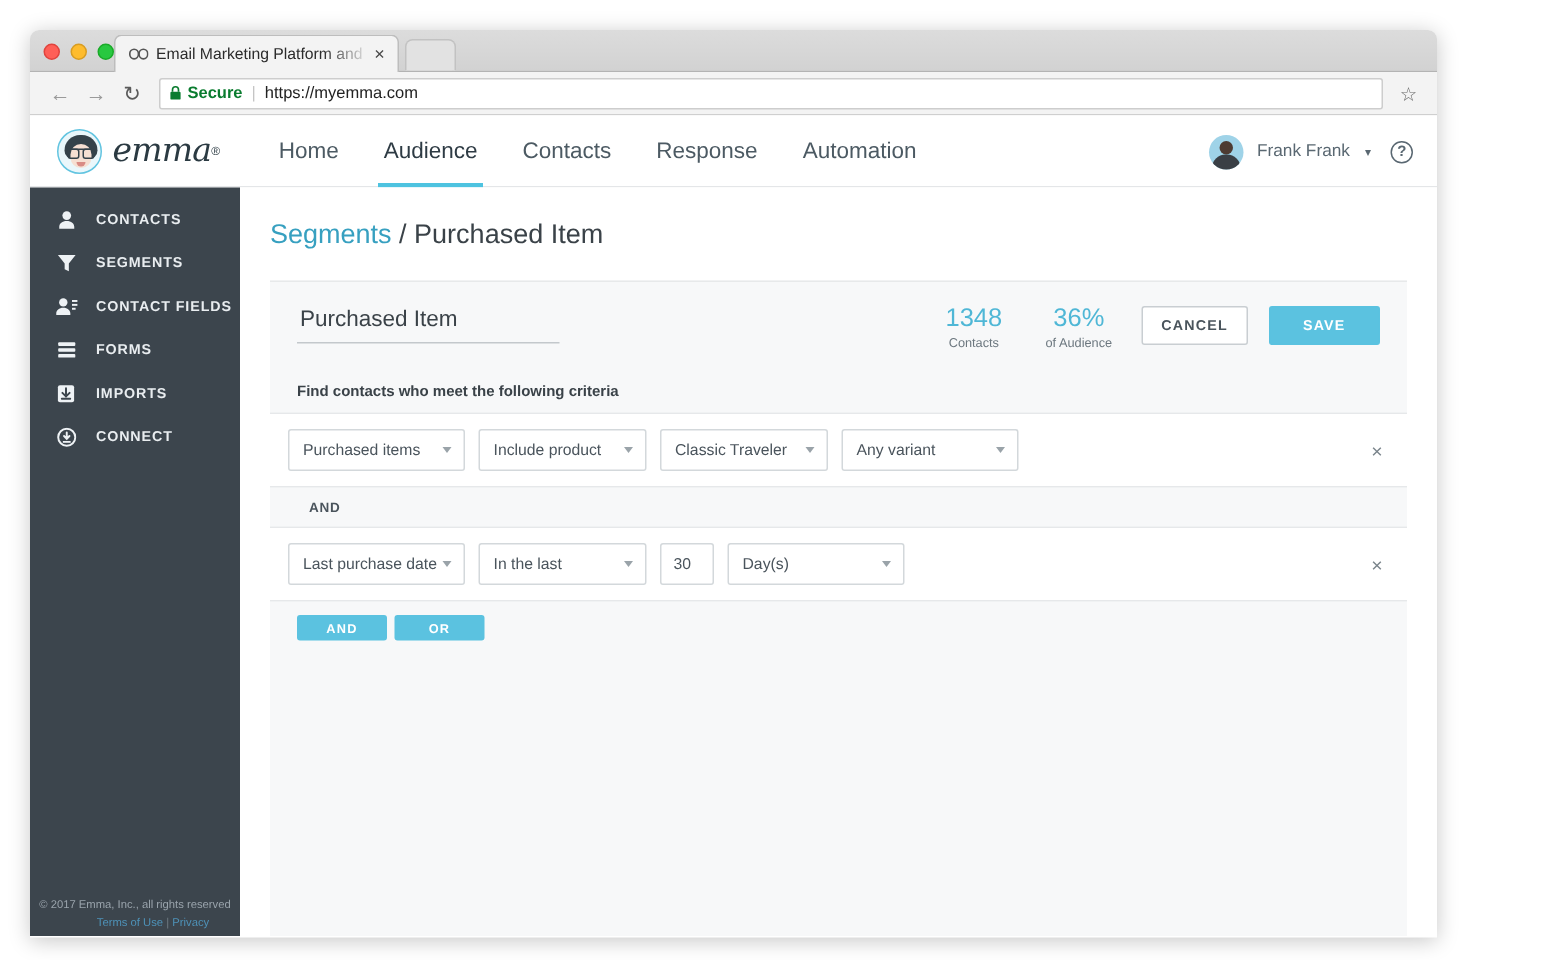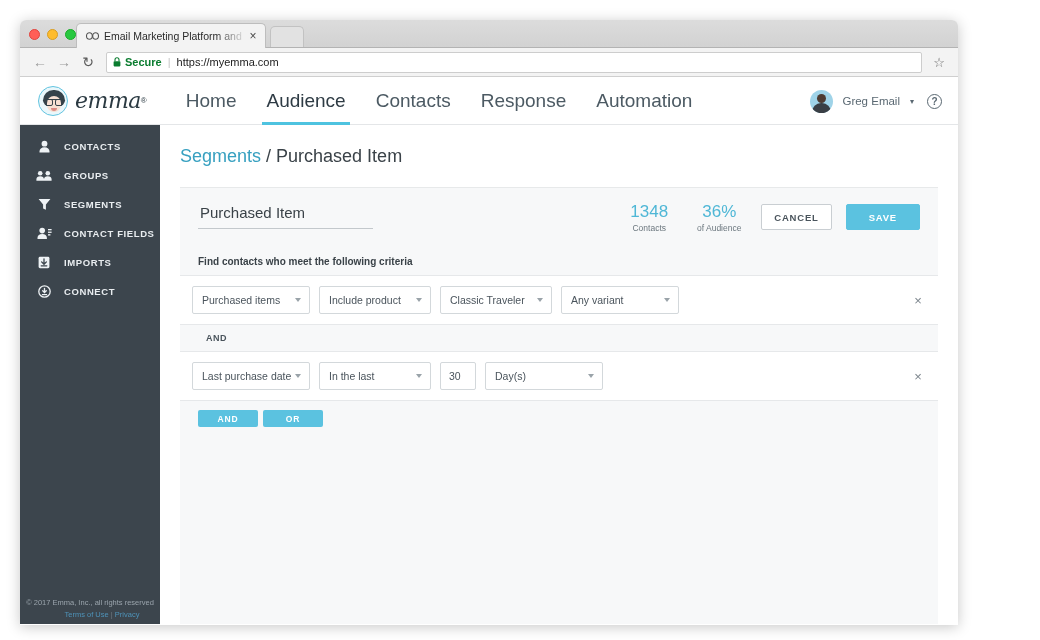--- a/index.html
+++ b/index.html
@@ -158,21 +158,21 @@
     color: #2b3a42; letter-spacing: -0.5px;
   }
   .logo-tm { font-size: 8px; vertical-align: top; color: #2b3a42; }
 
   #app-nav .nav-links { display: flex; align-items: center; height: 48px; }
   .nav-link {
     position: relative;
     height: 48px;
     display: flex; align-items: center;
     padding: 0 15px;
-    font-size: 19px; color: #4c5a63;
+    font-size: 15px; color: #4c5a63;
   }
   .nav-link.active { color: #2e3b44; }
   .nav-link.active:after {
     content: ""; position: absolute;
     left: 11px; right: 11px; bottom: 0;
     height: 3px; background: #4ec3e0;
   }
   #user-area {
     position: absolute; right: 16px; top: 0;
     height: 48px; display: flex; align-items: center; gap: 9px;
@@ -433,51 +433,40 @@
         <div class="nav-link">Contacts</div>
         <div class="nav-link">Response</div>
         <div class="nav-link">Automation</div>
       </div>
 
       <div id="user-area">
         <div id="avatar">
           <div class="av-head"></div>
           <div class="av-body"></div>
         </div>
-        <span id="user-name">Greg Email</span>
+        <span id="user-name">Frank Frank</span>
         <span class="caret-small">▾</span>
         <span id="help-icon">?</span>
       </div>
     </div>
 
     <div id="app-body">
 
       <div id="sidebar">
 
         <div class="side-item">
           <span class="s-icon">
             <svg width="13" height="13" viewBox="0 0 13 13" fill="#eef2f5">
               <circle cx="6.5" cy="3.7" r="2.9"></circle>
               <path d="M6.5 7.3c-3 0-5 1.8-5 3.9v1.3h10v-1.3c0-2.1-2-3.9-5-3.9z"></path>
             </svg>
           </span>
           <span class="s-label">CONTACTS</span>
         </div>
 
-        <div class="side-item">
-          <span class="s-icon">
-            <svg width="16" height="12" viewBox="0 0 16 12" fill="#eef2f5">
-              <circle cx="4.2" cy="3.3" r="2.3"></circle>
-                <circle cx="11.8" cy="3.3" r="2.3"></circle>
-              <path d="M4.2 6.3C1.9 6.3.4 7.6.4 9.2v1.6h7.6V9.2c0-1.6-1.5-2.9-3.8-2.9z"></path>
-              <path d="M11.8 6.3c-2.3 0-3.8 1.3-3.8 2.9v1.6h7.6V9.2c0-1.6-1.5-2.9-3.8-2.9z"></path>
-            </svg>
-          </span>
-          <span class="s-label">GROUPS</span>
-        </div>
 
         <div class="side-item">
           <span class="s-icon">
             <svg width="13" height="13" viewBox="0 0 13 13" fill="#eef2f5">
               <path d="M0.6 1h11.8L7.9 6.6v5.2L5.1 10.5V6.6z"></path>
             </svg>
           </span>
           <span class="s-label">SEGMENTS</span>
         </div>
 
@@ -487,20 +476,30 @@
               <circle cx="5.2" cy="3.6" r="2.8"></circle>
               <path d="M5.2 7.1c-2.8 0-4.7 1.7-4.7 3.7v1.2h9.4v-1.2c0-2-1.9-3.7-4.7-3.7z"></path>
               <rect x="11" y="2" width="3.6" height="1.3"></rect>
               <rect x="11" y="4.6" width="3.6" height="1.3"></rect>
               <rect x="11" y="7.2" width="2.4" height="1.3"></rect>
             </svg>
           </span>
           <span class="s-label">CONTACT FIELDS</span>
         </div>
 
+        <div class="side-item">
+          <span class="s-icon">
+            <svg width="13" height="13" viewBox="0 0 13 13" fill="#eef2f5">
+              <rect x="0.8" y="1.2" width="11.4" height="2.4" rx="0.6"></rect>
+              <rect x="0.8" y="5.1" width="11.4" height="2.4" rx="0.6"></rect>
+              <rect x="0.8" y="9" width="11.4" height="2.4" rx="0.6"></rect>
+            </svg>
+          </span>
+          <span class="s-label">FORMS</span>
+        </div>
 
         <div class="side-item">
           <span class="s-icon">
             <svg width="12" height="13" viewBox="0 0 12 13" fill="#eef2f5">
               <rect x="0.6" y="0.8" width="10.8" height="11.4" rx="1.4"></rect>
               <path d="M6 2.8v4.8M3.6 5.9L6 8.3l2.4-2.4M3.2 9.8h5.6" stroke="#3c454d" stroke-width="1.3" fill="none" stroke-linecap="round"></path>
             </svg>
           </span>
           <span class="s-label">IMPORTS</span>
         </div>

